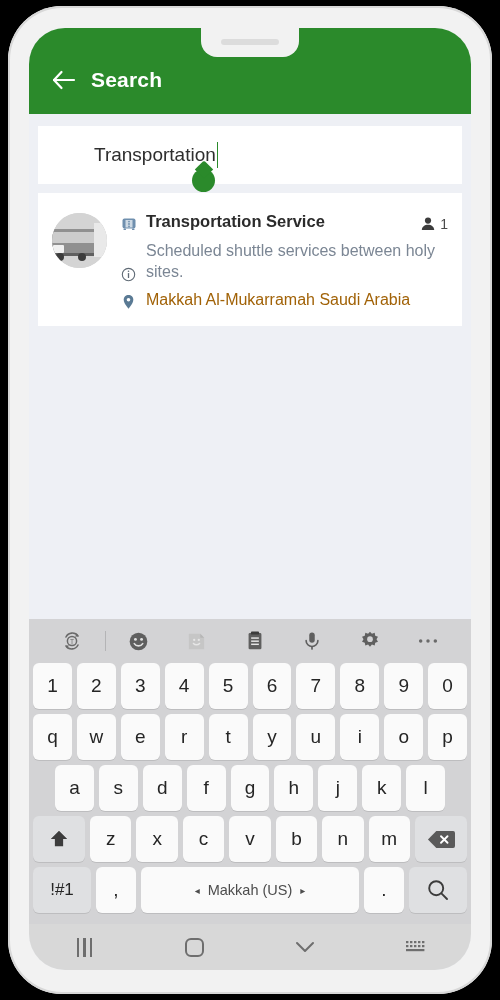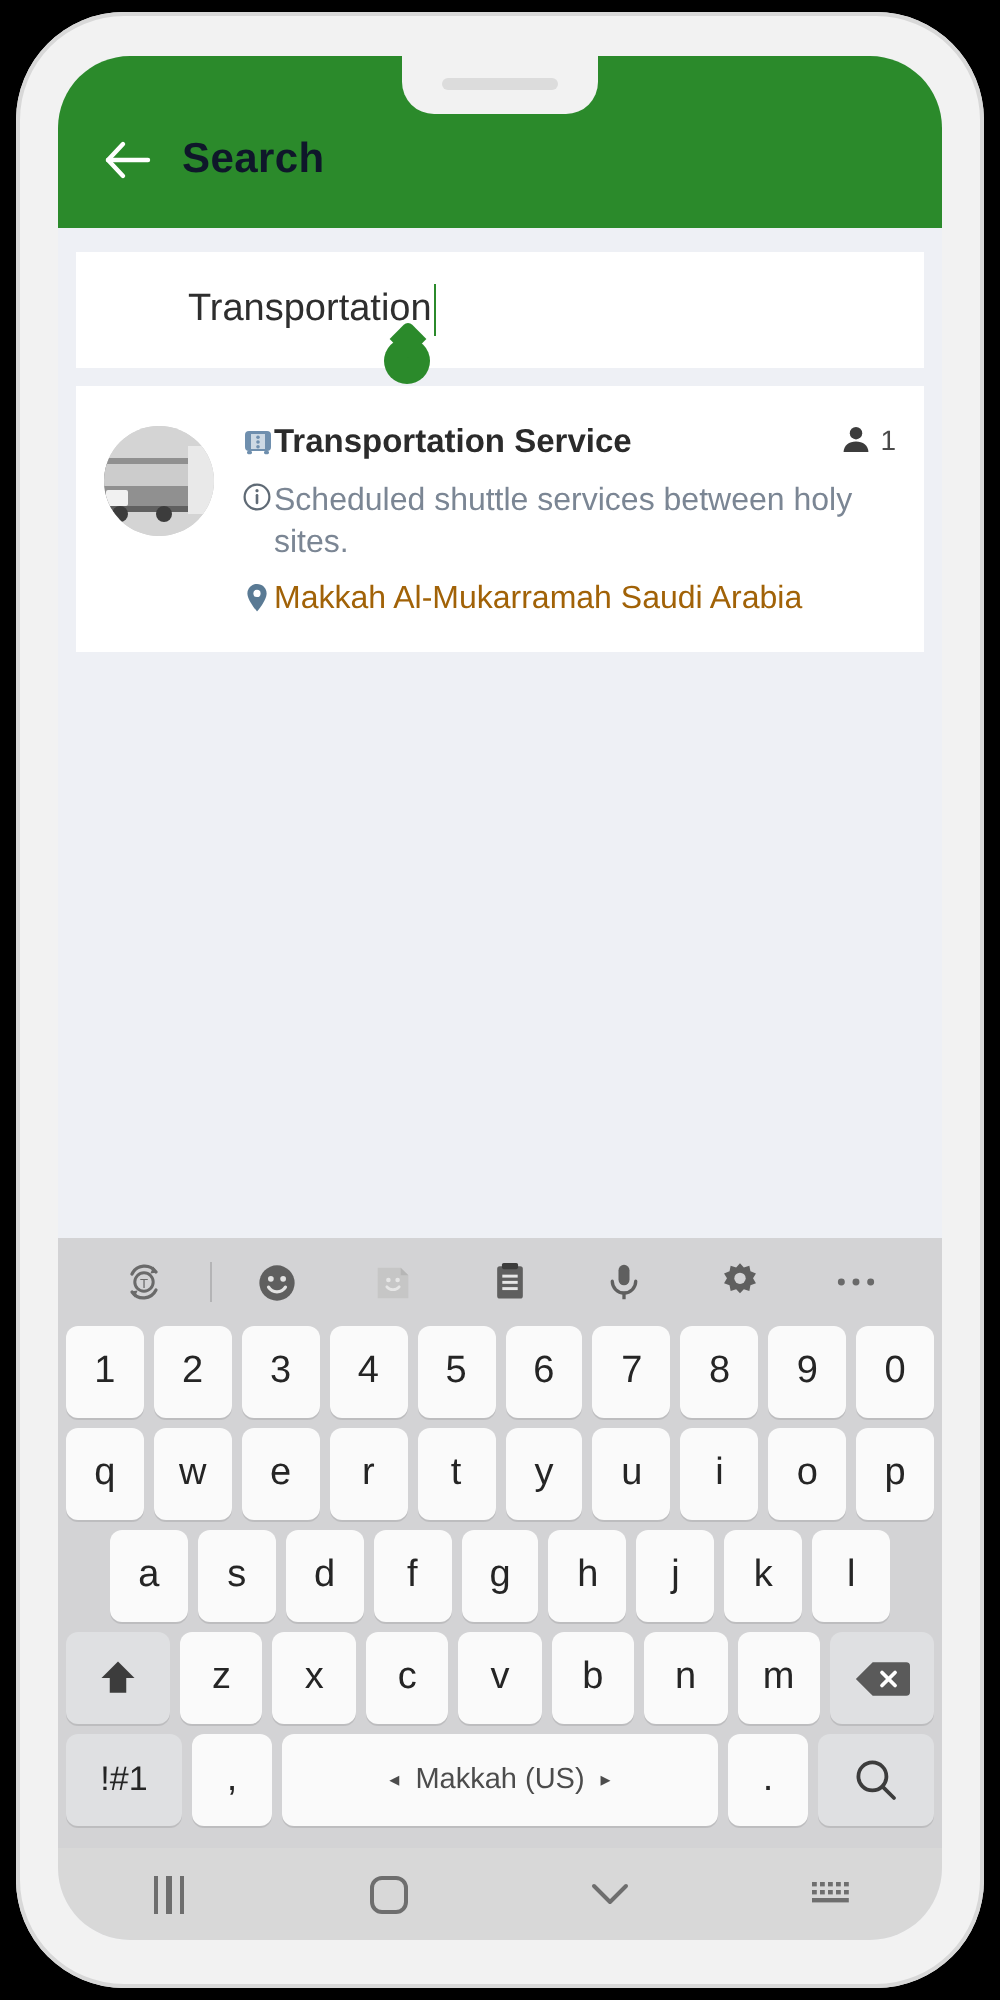--- a/index.html
+++ b/index.html
@@ -52,21 +52,21 @@
     align-items: flex-end;
     padding: 0 0 14px 0;
   }
   .back-btn {
     width: 54px; height: 40px;
     display: flex; align-items: center; justify-content: center;
     margin-left: 8px;
   }
   .back-btn svg { display: block; }
   .header-title {
-    color: #0f172a;
+    color: #ffffff;
     font-size: 21px;
     font-weight: bold;
     letter-spacing: .2px;
     line-height: 40px;
   }
 
   
   .search-wrap { position: relative; padding: 12px 9px 0 9px; background: #eef0f5; }
   .search-box {
     background: #ffffff;
@@ -117,21 +117,21 @@
     width: 55px; height: 55px;
     border-radius: 50%;
     overflow: hidden;
     flex: 0 0 55px;
     background: #cfd2d4;
     position: relative;
     margin-top: 2px;
     filter: grayscale(1);
   }
   .result-body { flex: 1; min-width: 0; }
-  .result-row { display: flex; align-items: flex-start; }
+  .result-row { display: flex; align-items: flex-end; gap: 9px; }
   .row-icon {
     flex: 0 0 17px;
     width: 17px;
     display: flex; justify-content: center; align-items: flex-start;
     padding-top: 2px;
   }
   .result-title {
     font-size: 16.5px;
     font-weight: bold;
     color: #2b2b2b;

